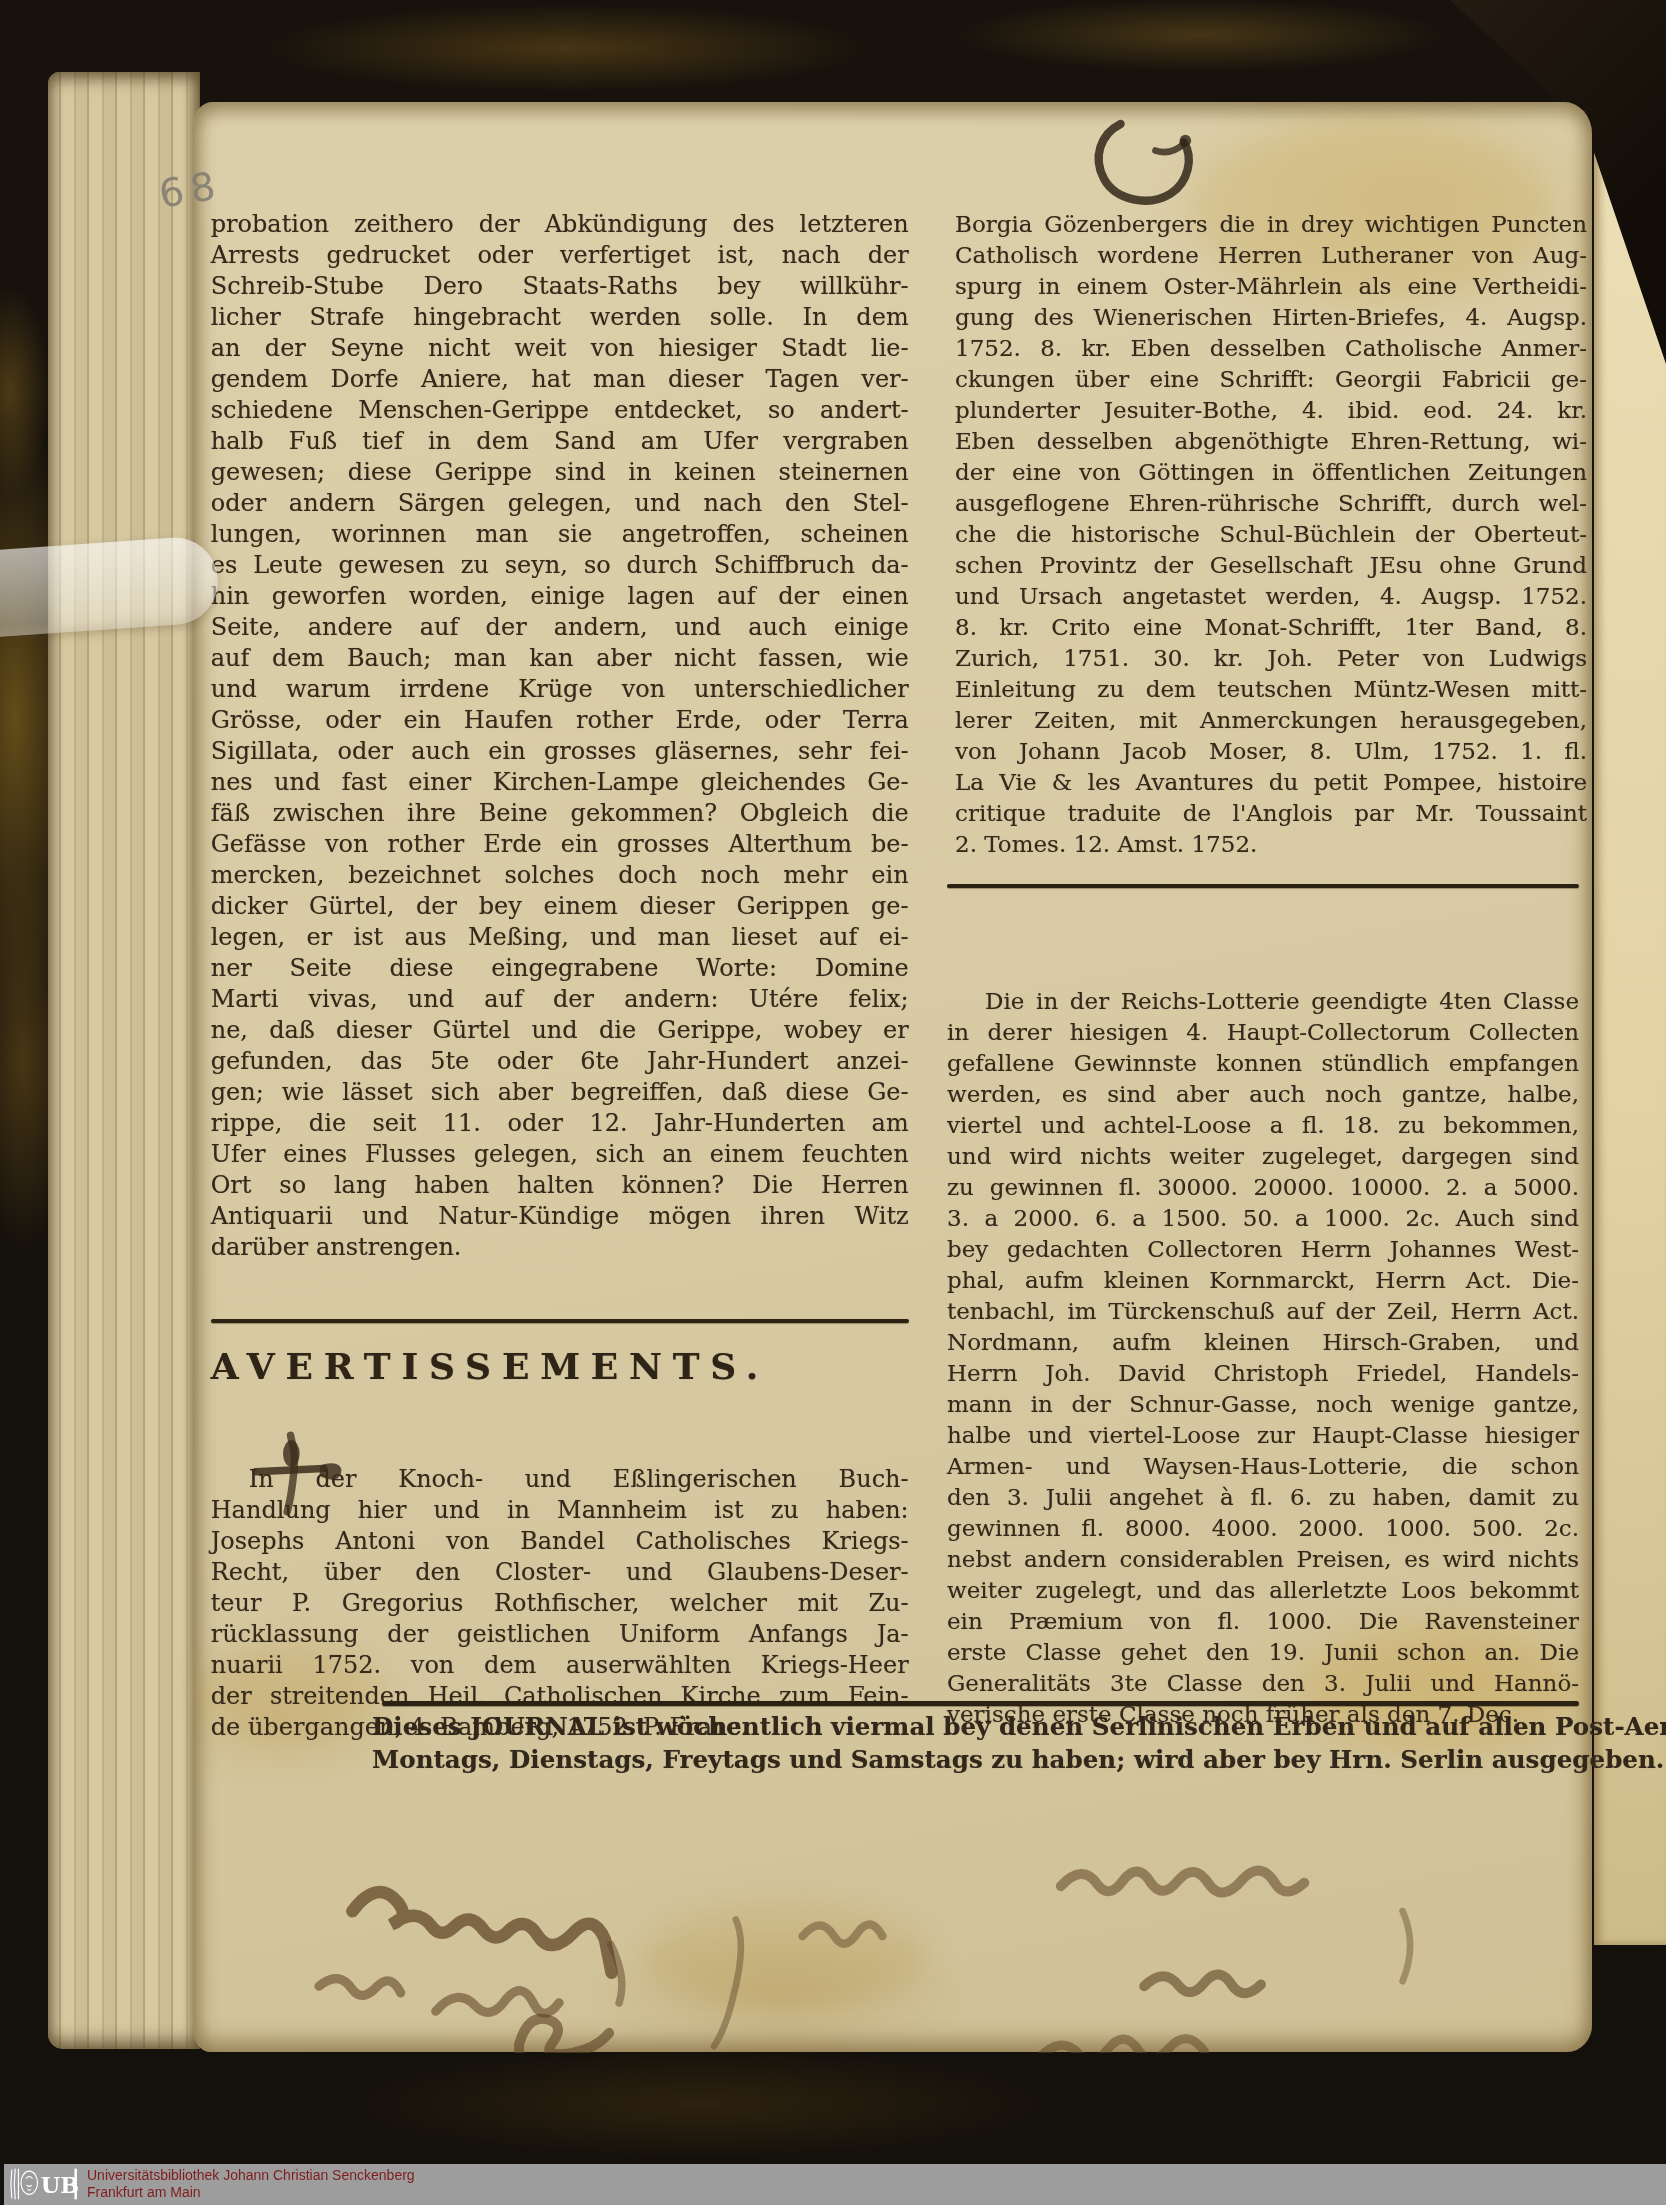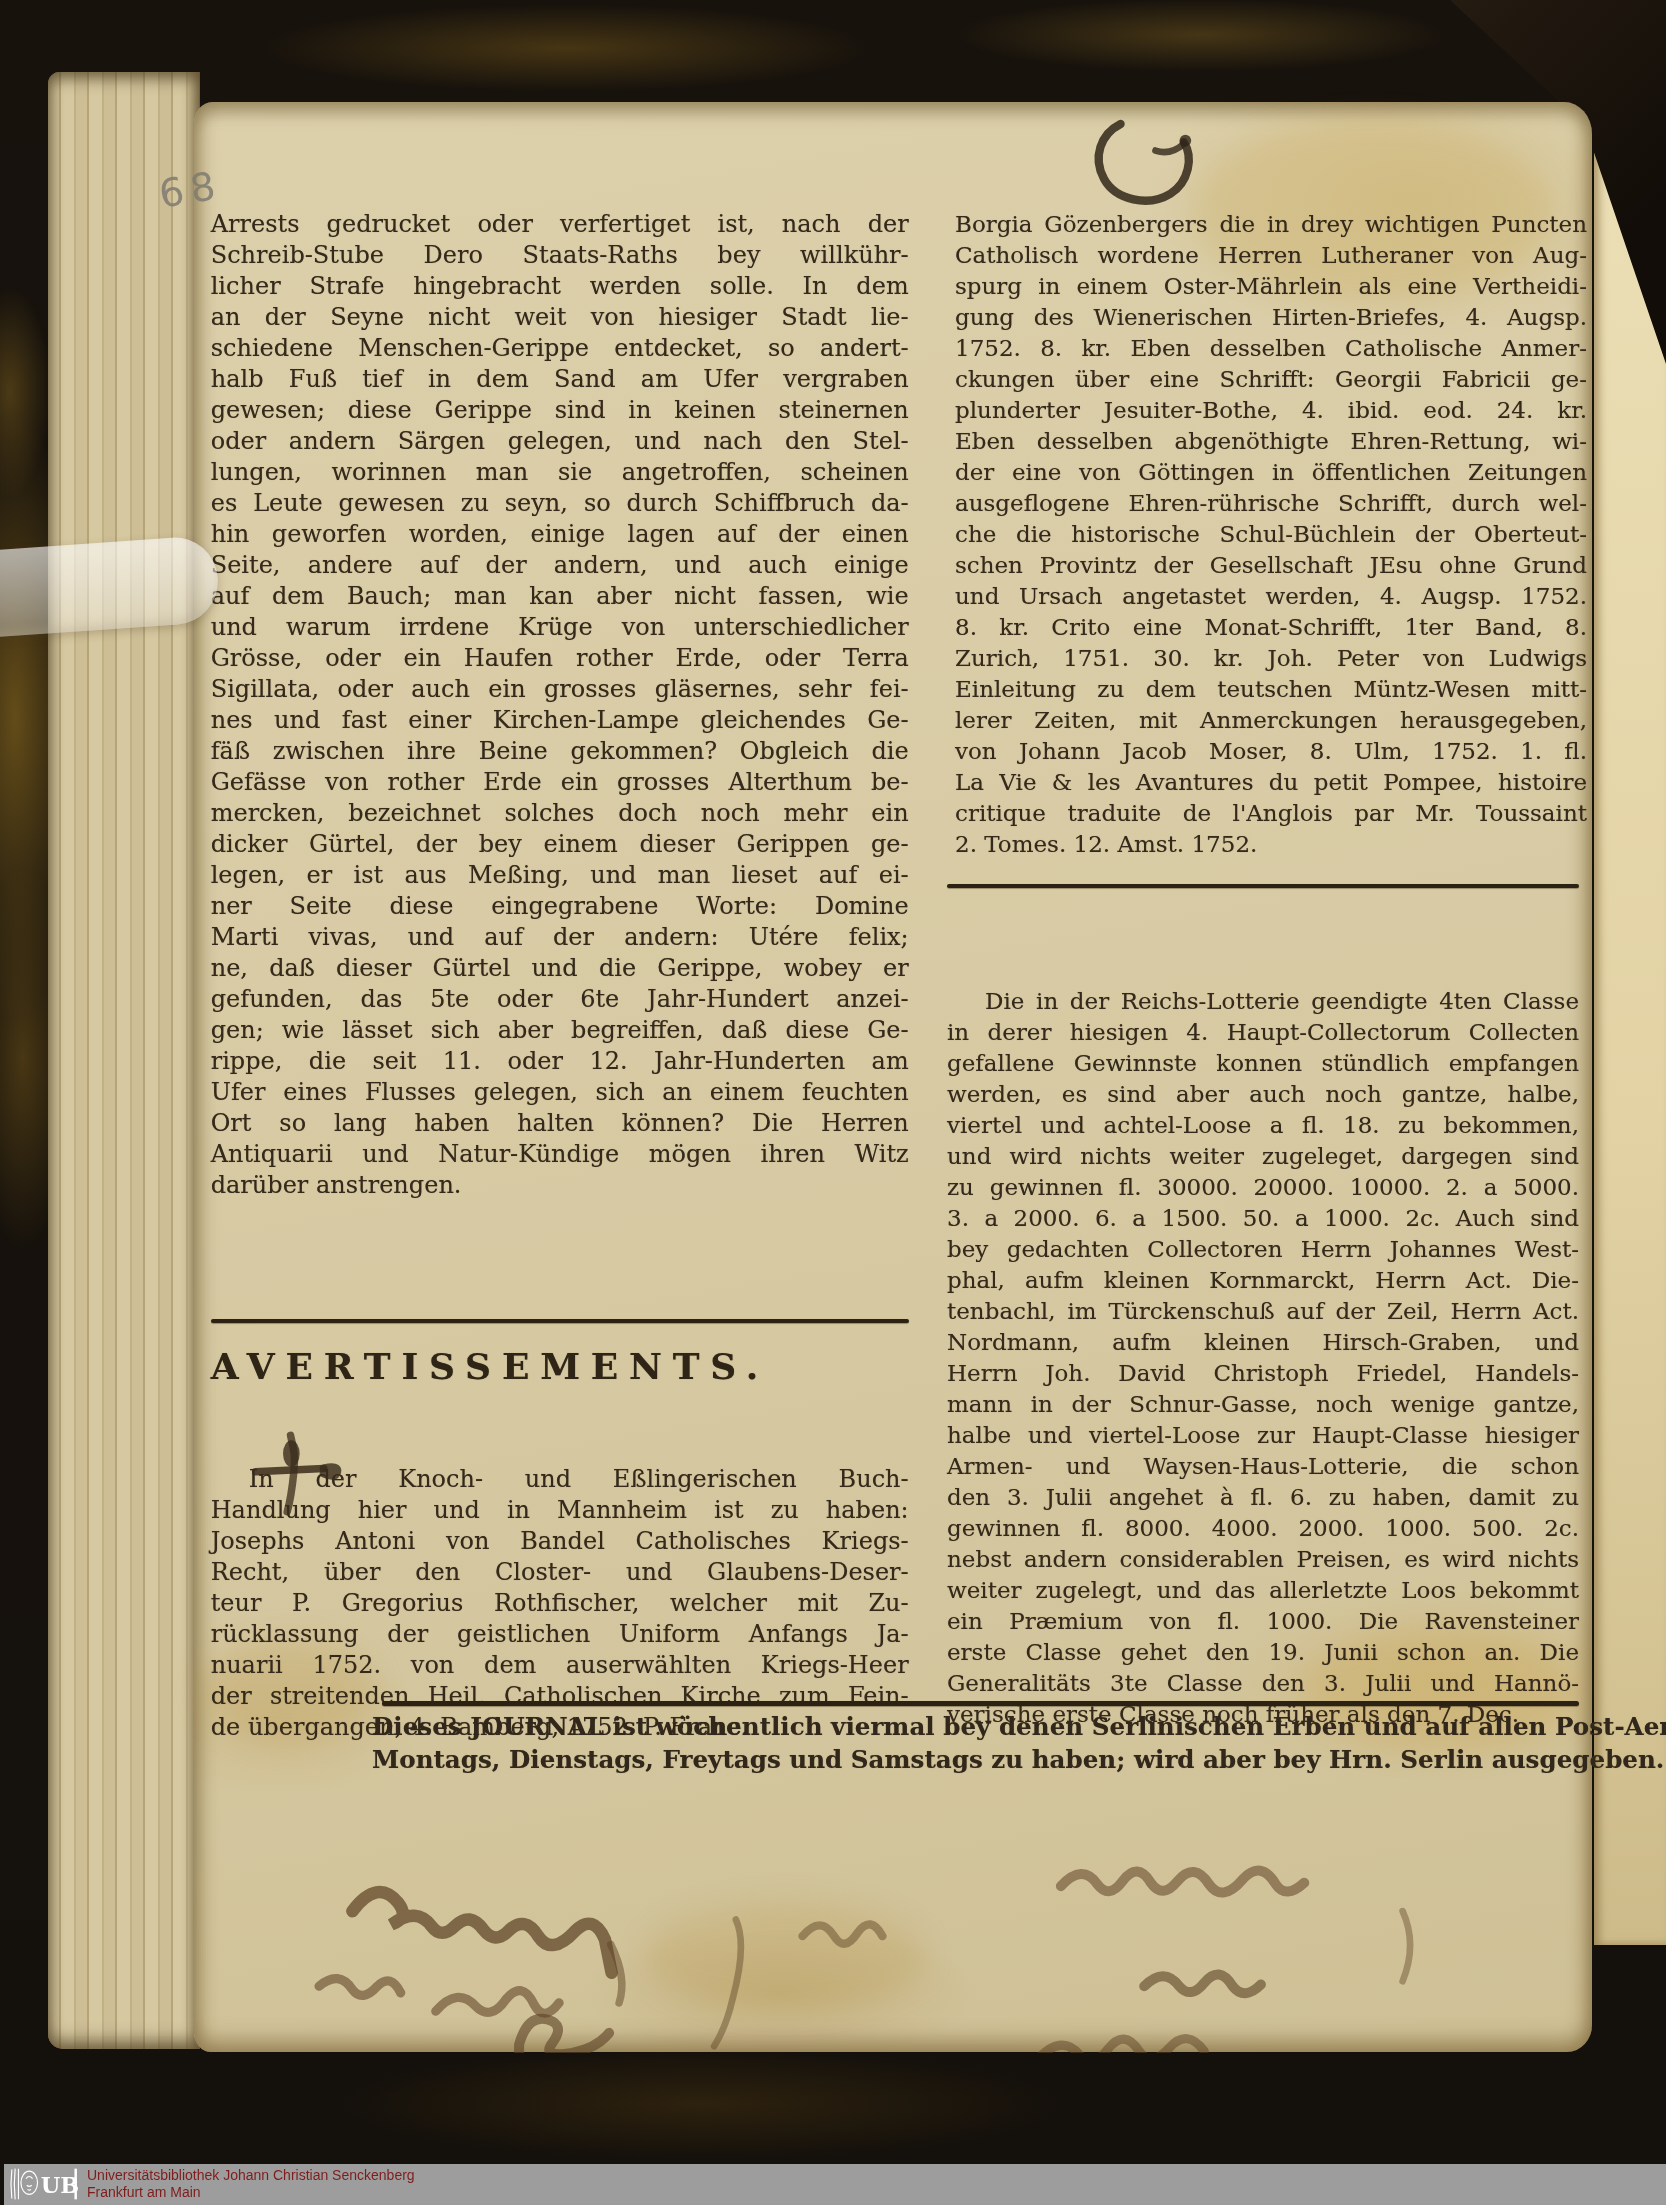--- a/index.html
+++ b/index.html
@@ -98,24 +98,26 @@
     <div class="pencil-num">68</div>
 
     <svg class="svg-mark" style="left:883px;top:6.7px;" width="142" height="108" viewBox="0 0 170 130">
       <path d="M52 18 C 28 30, 18 58, 32 84 C 46 110, 86 118, 112 102 C 134 88, 140 58, 128 40" fill="none" stroke="#32271a" stroke-width="10" stroke-linecap="round" opacity="0.85"></path>
       <path d="M128 42 q -16 14 -34 8" fill="none" stroke="#32271a" stroke-width="8" stroke-linecap="round" opacity="0.8"></path>
       <circle cx="130" cy="38" r="7" fill="#32271a" opacity="0.8"></circle>
     </svg>
 
     <div class="col left-col">
       <div class="para">
+          <div class="tline">probation zeithero der Abkündigung des letzteren</div>
           <div class="tline">Arrests gedrucket oder verfertiget ist, nach der</div>
           <div class="tline">Schreib-Stube Dero Staats-Raths bey willkühr-</div>
           <div class="tline">licher Strafe hingebracht werden solle.  In dem</div>
           <div class="tline">an der Seyne nicht weit von hiesiger Stadt lie-</div>
+          <div class="tline">gendem Dorfe Aniere, hat man dieser Tagen ver-</div>
           <div class="tline">schiedene Menschen-Gerippe entdecket, so andert-</div>
           <div class="tline">halb Fuß tief in dem Sand am Ufer vergraben</div>
           <div class="tline">gewesen; diese Gerippe sind in keinen steinernen</div>
           <div class="tline">oder andern Särgen gelegen, und nach den Stel-</div>
           <div class="tline">lungen, worinnen man sie angetroffen, scheinen</div>
           <div class="tline">es Leute gewesen zu seyn, so durch Schiffbruch da-</div>
           <div class="tline">hin geworfen worden, einige lagen auf der einen</div>
           <div class="tline">Seite, andere auf der andern, und auch einige</div>
           <div class="tline">auf dem Bauch; man kan aber nicht fassen, wie</div>
           <div class="tline">und warum irrdene Krüge von unterschiedlicher</div>

